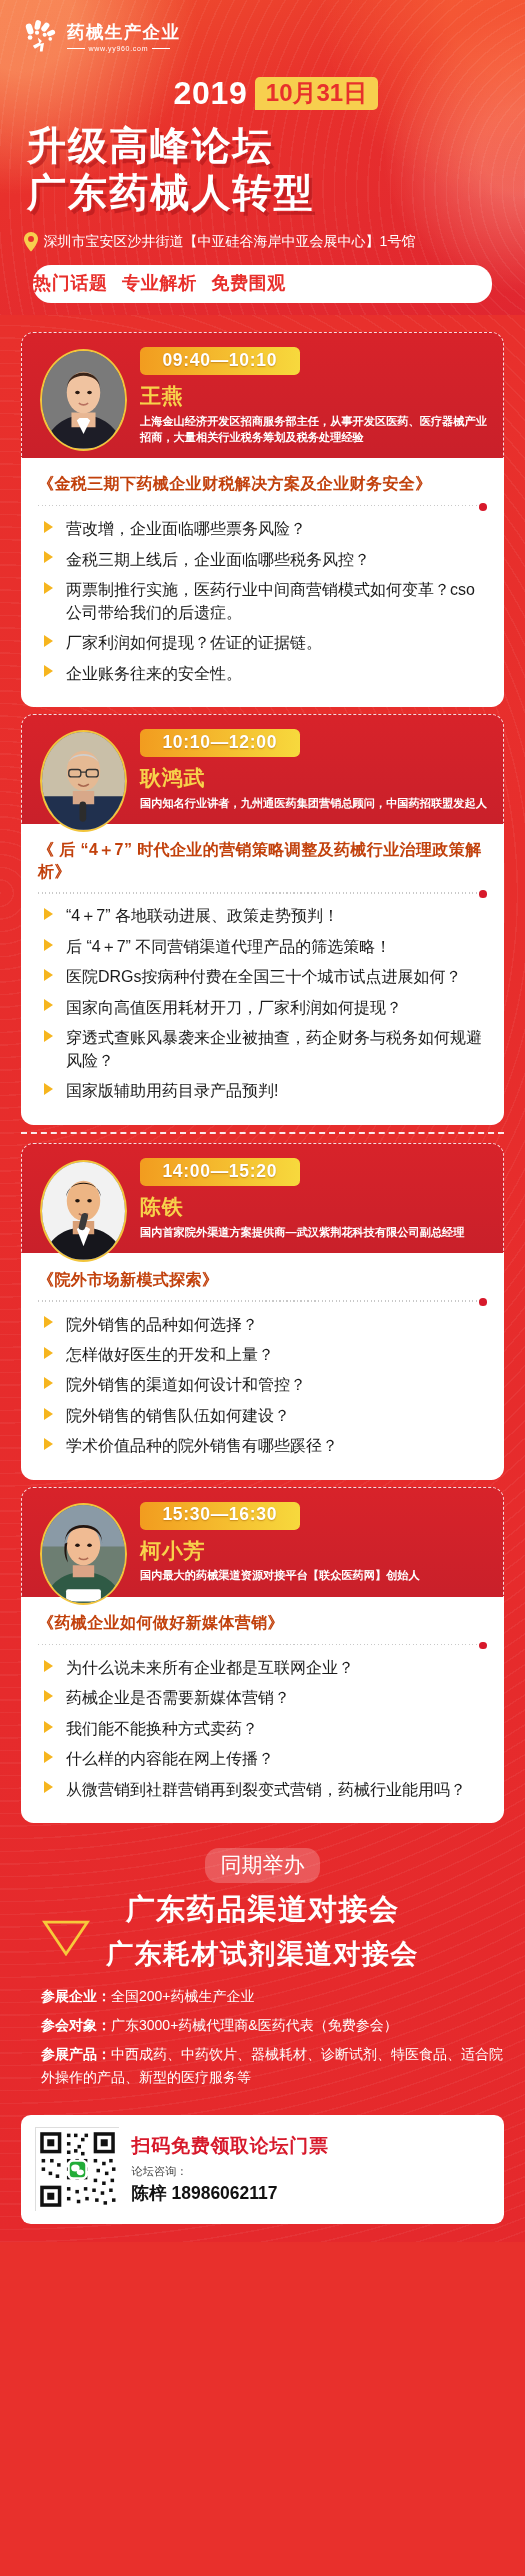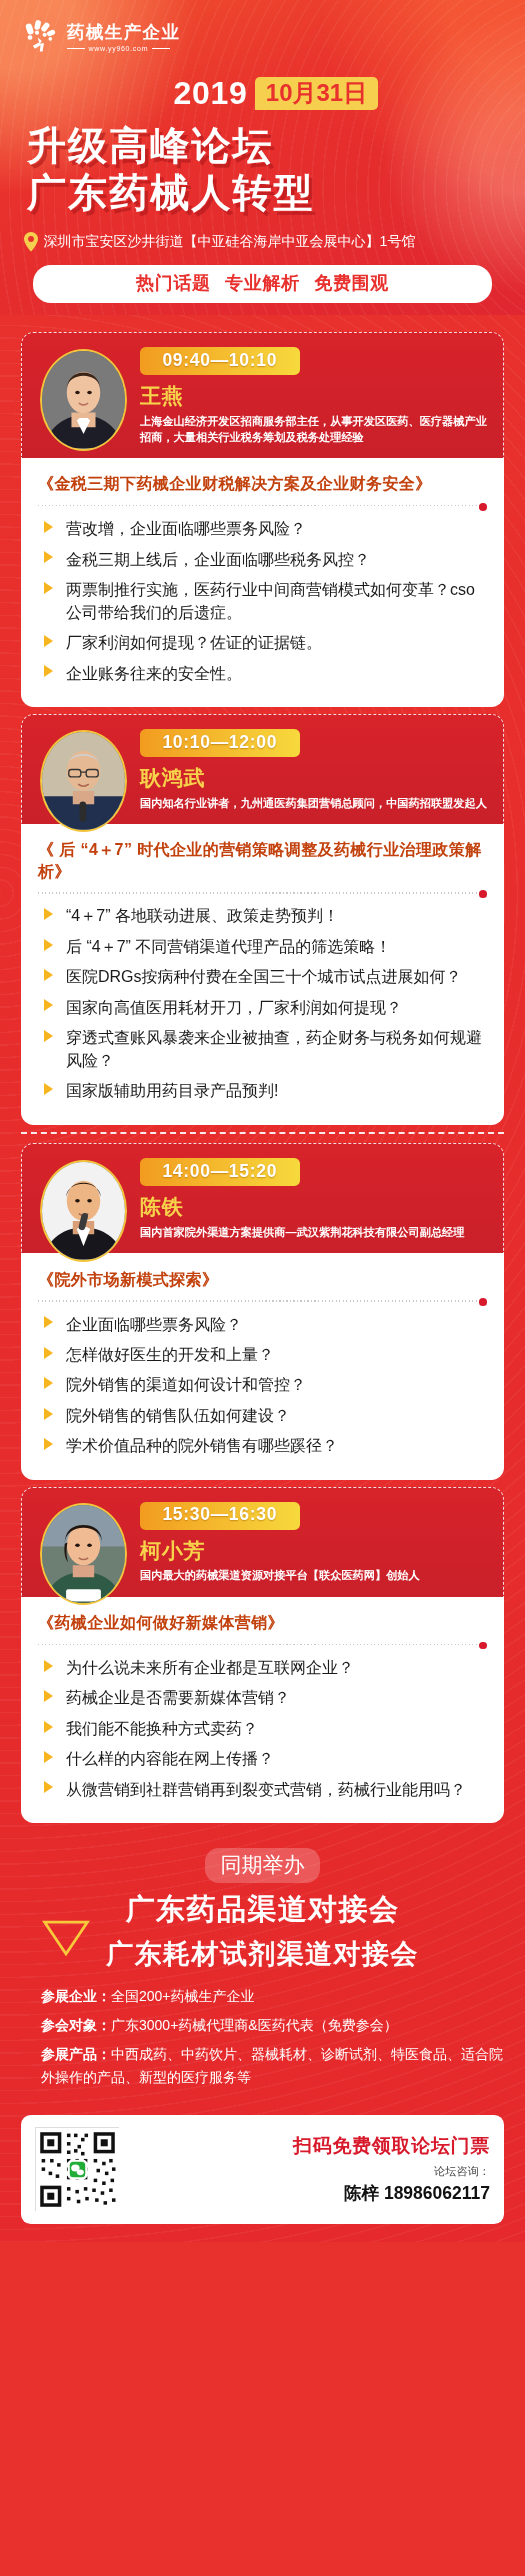--- a/index.html
+++ b/index.html
@@ -44,21 +44,21 @@
   .main-title div{
     color:#fff; font-size:39px; font-weight:bold; letter-spacing:2.1px; line-height:1.22;
     text-shadow:3.5px 3.5px 0 rgba(170,20,24,.55);
   }
   .addr{ display:flex; padding:14px 25px 0 24px; gap:5.6px; align-items:flex-start; }
   .pin{ width:14px; height:19.6px; flex:none; margin-top:1.4px; }
   .addr-text{ color:#fff; font-size:14px; line-height:1.45; }
 
   .tagbar{
     margin:12.6px auto 0; width:459px; background:#fff; border-radius:18px;
-    text-align:center; padding:6.3px 0 7.7px;
+    padding:6.3px 0 7.7px;
   }
   .tagbar span{ color:#e8302c; font-size:18px; font-weight:bold; letter-spacing:0.7px; }
   .tagbar span+span{ margin-left:11.2px; }
 
   
   .body-wrap{
     background:
       repeating-radial-gradient(circle at 0% 30%, rgba(255,255,255,.05) 0 1.4px, rgba(255,255,255,0) 1.4px 12.6px),
       linear-gradient(180deg,#e8302c,#e5292c);
     padding:17px 0 0;
@@ -113,21 +113,21 @@
   .sub-tri svg{ display:block; }
   .sub h2{ color:#fff; font-size:29px; font-weight:bold; letter-spacing:1.4px; line-height:1.28; margin-top:8.4px; }
   .sub h2.second{ font-size:27px; }
   .sub-info{ text-align:left; padding:14px 21px 0 41px; }
   .sub-info p{ color:#fff; font-size:14px; line-height:1.62; margin-bottom:6.3px; }
   .sub-info b{ font-weight:bold; }
 
   
   .qr-box{
     width:483px; margin:12.6px auto 0; background:#fff; border-radius:9.8px;
-    display:flex; align-items:center; padding:12.6px 14px; gap:12.6px;text-align:right;
+    display:flex; align-items:center; padding:12.6px 14px; gap:12.6px;
   }
   .qr{ width:84px; height:84px; flex:none; position:relative; background:#fff;
     border:0.7px solid #ddd; }
   .qr-right{ flex:1; }
   .qr-title{ color:#d7192b; font-size:19px; font-weight:bold; letter-spacing:0.7px; }
   .qr-sub{ color:#444; font-size:11.2px; margin-top:4.9px; }
   .qr-contact{ color:#111; font-size:17.5px; font-weight:bold; margin-top:2.8px; }
   .footer-pad{ height:18px; }
 </style>
 </head>
@@ -289,21 +289,21 @@
         <div class="sp-name">陈铁</div>
         <div class="sp-bio">国内首家院外渠道方案提供商—武汉紫荆花科技有限公司副总经理</div>
       </div>
       <div class="card-bot">
         <div class="topic">《院外市场新模式探索》</div>
         <div class="rule">
             <span class="dots"></span>
             <span class="dot"></span>
           </div>
         <ul class="points">
-          <li><span class="arw"></span><span>企业面临哪些票务风险？</span></li>
+          <li><span class="arw"></span><span>院外销售的品种如何选择？</span></li>
           <li><span class="arw"></span><span>怎样做好医生的开发和上量？</span></li>
           <li><span class="arw"></span><span>院外销售的渠道如何设计和管控？</span></li>
           <li><span class="arw"></span><span>院外销售的销售队伍如何建设？</span></li>
           <li><span class="arw"></span><span>学术价值品种的院外销售有哪些蹊径？</span></li>
         </ul>
       </div>
     </div>
 
     <div class="session">
       <div class="card-top">

